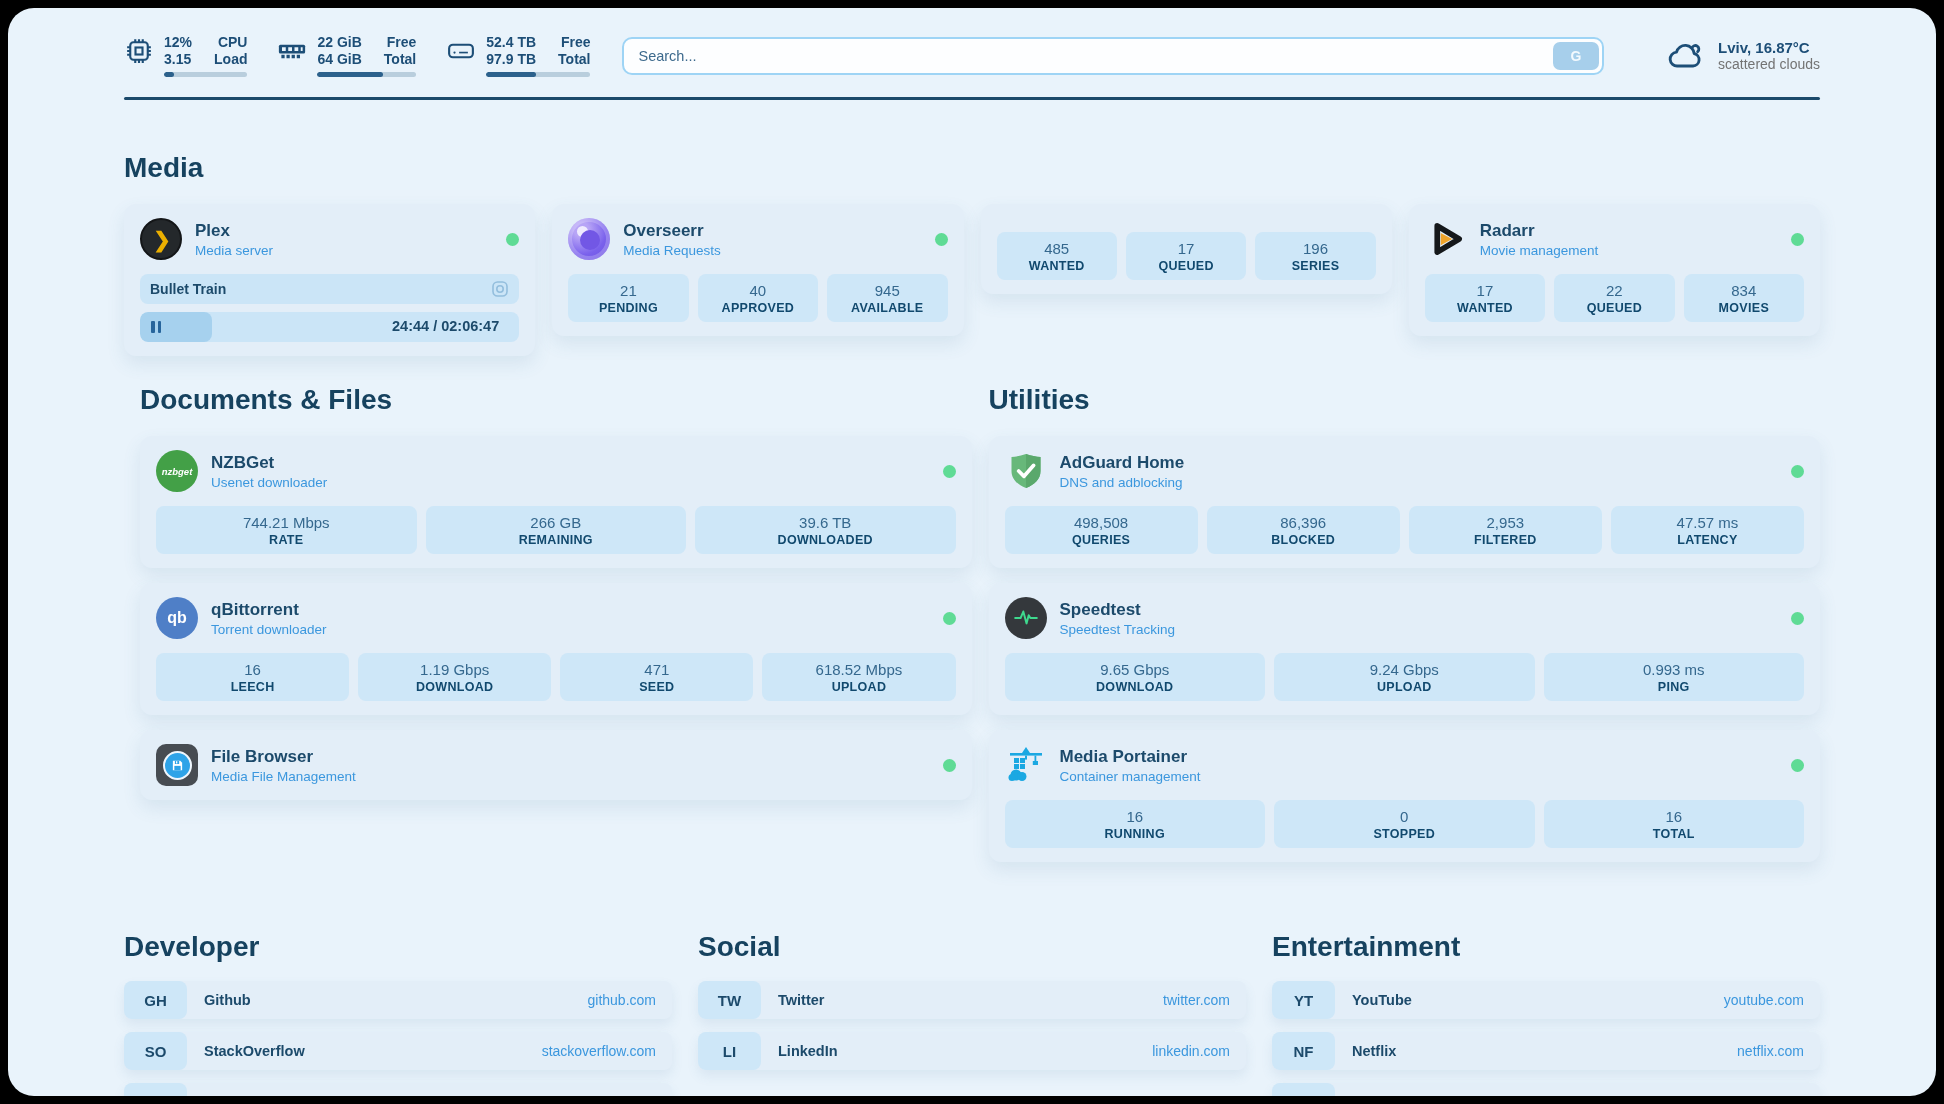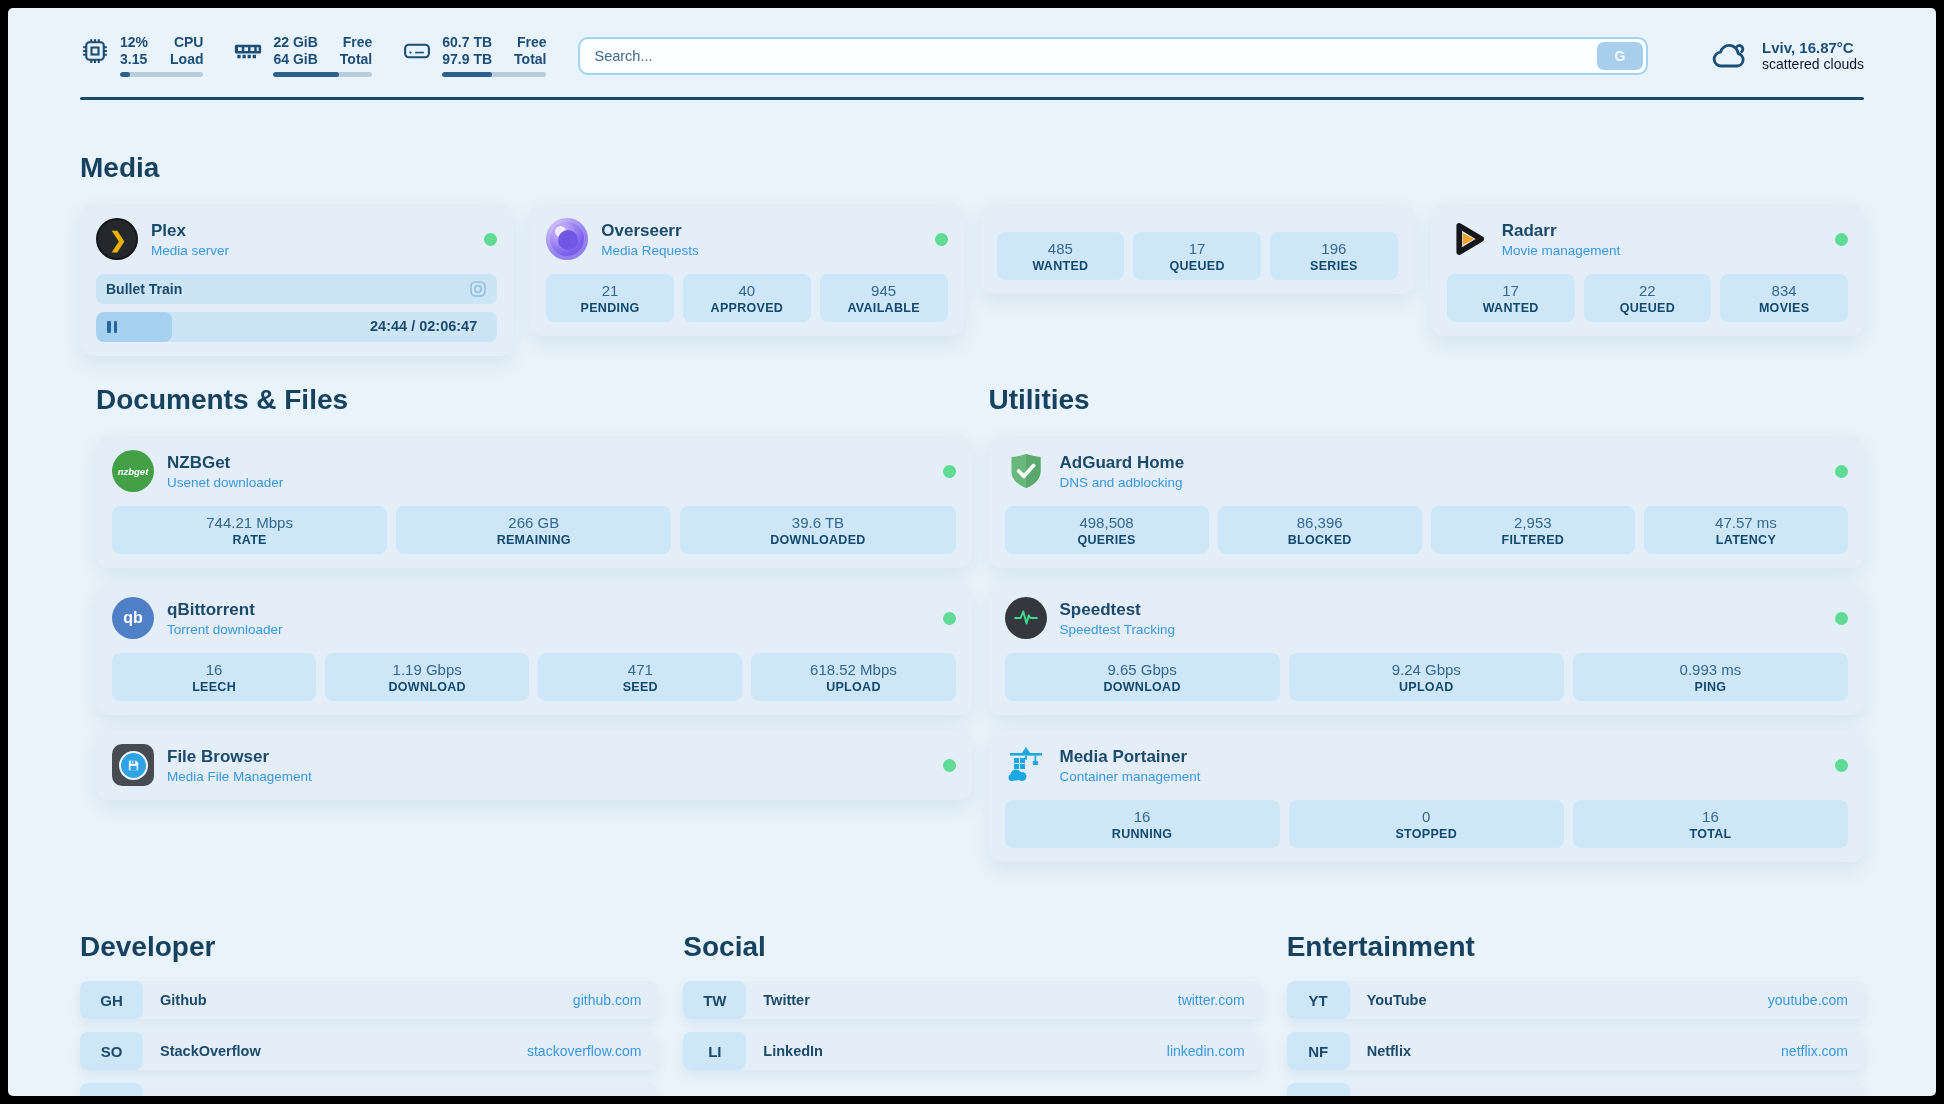--- a/index.html
+++ b/index.html
@@ -1,20 +1,20 @@
 <!DOCTYPE html>
 <html><head>
 <meta charset="utf-8">
 <style>
   * { margin:0; padding:0; box-sizing:border-box; }
   html,body { width:1944px; height:1104px; background:#000; font-family:"Liberation Sans", sans-serif; }
   .frame {
     position:absolute; left:8px; top:8px; right:8px; bottom:8px;
-    background:#e9f3fb; border-radius:5px; overflow:hidden;
-    padding:0 72px;
+    background:#e9f3fb; border-radius:26px; overflow:hidden;
+    padding:0 116px;
   }
   
   .topbar { margin-top:26px; display:flex; align-items:center; }
   .sysstats { display:flex; gap:30px; }
   .sysstat { display:flex; gap:10px; align-items:flex-start; }
   .sysstat-icon { width:30px; height:30px; margin-top:2px; }
   .sysstat-body { display:flex; flex-direction:column; }
   .sysstat-grid { display:grid; grid-template-columns:auto auto; column-gap:22px; row-gap:1px; }
   .sys-val { font-size:14px; font-weight:700; color:#1d4e77; }
   .sys-lab { font-size:14px; font-weight:700; color:#1d4e77; text-align:right; }
@@ -28,21 +28,21 @@
   }
   .search-input::placeholder { color:#3d6a8d; opacity:1; }
   .search-btn {
     position:absolute; right:5px; top:5px; width:46px; height:28px;
     background:#a7cfeb; border:none; border-radius:7px; color:#f4fafe;
     font-size:14px; font-weight:700; cursor:pointer;
   }
   .weather { display:flex; align-items:center; gap:12px; }
   .weather-icon { width:40px; height:40px; }
   .weather-loc { font-size:15px; font-weight:700; color:#1d4e77; }
-  .weather-cond { font-size:14px; color:#0f172a; }
+  .weather-cond { font-size:14px; color:#737373; }
   .divider { margin-top:20px; height:3px; background:#1c4a6b; border-radius:2px; }
   
   h2.section-title { font-size:28px; font-weight:700; color:#16425f; }
   .media-title { margin-top:52px; margin-bottom:20px; }
   .media-grid { display:grid; grid-template-columns:repeat(4,1fr); gap:17px; align-items:start; }
   .two-col { display:grid; grid-template-columns:1fr 1fr; gap:17px; margin-top:28px; align-items:start;margin-left:16px; }
   .col .section-title { margin-bottom:20px; }
   
   .card {
     background:#e3eef8; border-radius:12px; padding:14px 16px;
@@ -150,21 +150,21 @@
       </div>
 
       <div class="sysstat">
         <svg class="sysstat-icon" viewBox="0 0 24 24" fill="none" stroke="#1d4e77" stroke-width="1.7">
           <rect x="2.5" y="7" width="19" height="10" rx="3"></rect>
           <circle cx="6.8" cy="13.2" r="0.9" fill="#1d4e77" stroke="none"></circle>
           <rect x="10.5" y="12.6" width="7" height="1.3" fill="#1d4e77" stroke="none"></rect>
         </svg>
         <div class="sysstat-body">
           <div class="sysstat-grid">
-            <span class="sys-val">60.7 TB</span>
+            <span class="sys-val">52.4 TB</span>
             <span class="sys-lab">Free</span>
             <span class="sys-val">97.9 TB</span>
             <span class="sys-lab">Total</span>
           </div>
           <div class="sysbar">
               <div class="sysbar-fill" style="width: 48%;"></div>
             </div>
         </div>
       </div>
     </div>

